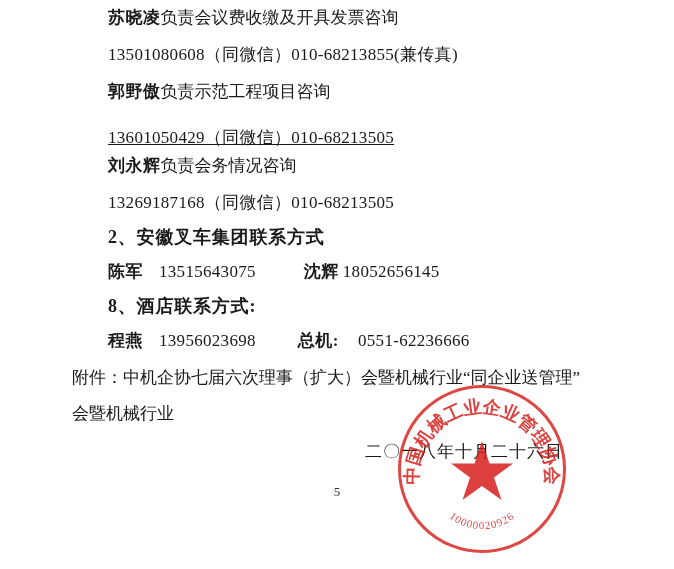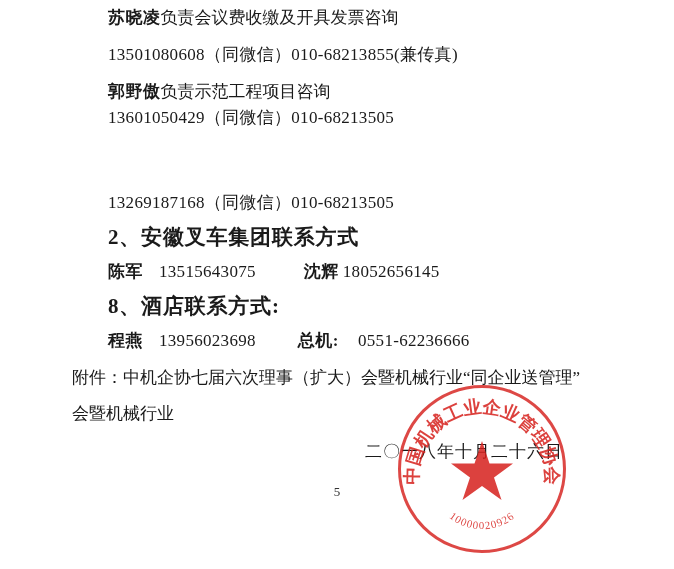--- a/index.html
+++ b/index.html
@@ -35,21 +35,21 @@
   }
   .body-txt {
     font-family: "Liberation Serif", "DejaVu Serif", serif;
   }
   .num {
     font-family: "Liberation Serif", "DejaVu Serif", serif;
     letter-spacing: 0.3px;
   }
   .heading {
     font-weight: bold;
-    font-size: 21px;
+    font-size: 18px;
     letter-spacing: 0.8px;
   }
   .indent-1 { left: 108px; }
   .indent-2 { left: 72px; }
   .page-number {
     position: absolute;
     left: 0;
     width: 674px;
     text-align: center;
     font-size: 13px;
@@ -109,22 +109,25 @@
 <div class="page">
 
   <div class="line indent-1" style="top:8px;">
     <span class="bold-name">苏晓凌</span><span class="body-txt">负责会议费收缴及开具发票咨询</span>
   </div>
   <div class="line indent-1 num" style="top:45px;">13501080608（同微信）010-68213855(兼传真)</div>
 
   <div class="line indent-1" style="top:82px;">
     <span class="bold-name">郭野傲</span><span class="body-txt">负责示范工程项目咨询</span>
   </div>
-  <div class="line indent-1 num" style="top:108px;">13601050429（同微信）010-68213505</div>
+  <div class="line indent-1 num" style="top:128px;text-decoration:underline;">13601050429（同微信）010-68213505</div>
 
+  <div class="line indent-1" style="top:156px;">
+    <span class="bold-name">刘永辉</span><span class="body-txt">负责会务情况咨询</span>
+  </div>
   <div class="line indent-1 num" style="top:193px;">13269187168（同微信）010-68213505</div>
 
   <div class="line indent-1 heading" style="top:227px;">2、安徽叉车集团联系方式</div>
   <div class="line indent-1" style="top:262px;">
     <span class="bold-name">陈军</span><span class="num" style="margin-left:16px;">13515643075</span><span style="display:inline-block;width:48px;"></span><span class="bold-name">沈辉</span><span class="num" style="margin-left:4px;">18052656145</span>
   </div>
 
   <div class="line indent-1 heading" style="top:296px;">8、酒店联系方式:</div>
   <div class="line indent-1" style="top:331px;">
     <span class="bold-name">程燕</span><span class="num" style="margin-left:16px;margin-top:12px;">13956023698</span><span style="display:inline-block;width:42px;"></span><span class="bold-name">总机:</span><span class="num" style="margin-left:19px;">0551-62236666</span>

